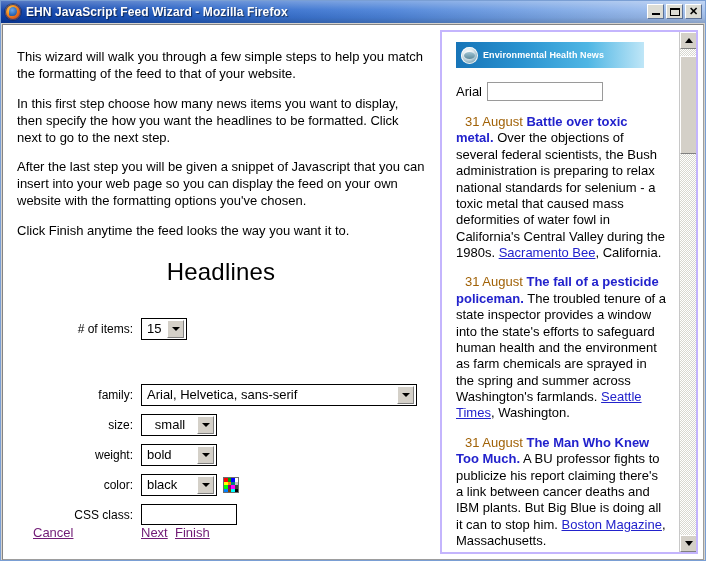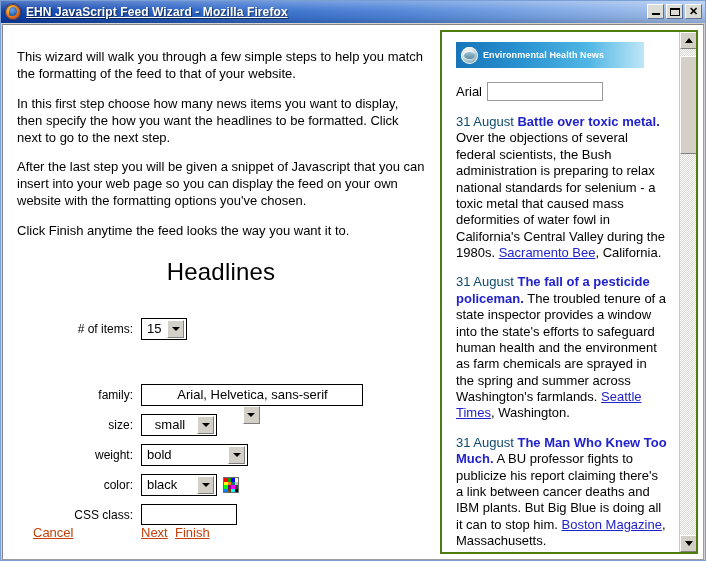--- a/index.html
+++ b/index.html
@@ -45,21 +45,21 @@
   }
   .ff-icon::after {
     content: ""; position: absolute; left: 4px; top: 3px;
     width: 8px; height: 9px; border-radius: 50% 50% 50% 20%;
     background: radial-gradient(circle at 40% 35%, #6fa8e8 0%, #2f6bb8 60%, #1d4a8a 100%);
   }
   #title-text {
     position: relative; z-index: 2;
     color: #ffffff; font-size: 12px; font-weight: bold;
     text-shadow: 1px 1px 1px rgba(0,0,0,.55);
-    white-space: nowrap; letter-spacing: .1px; text-decoration: underline;
+    white-space: nowrap; letter-spacing: .1px;
   }
   #titlebuttons {
     position: absolute; right: 3px; top: 3px; z-index: 3;
     display: flex; gap: 2px;
   }
   .tbtn {
     width: 17px; height: 15px;
     background: #dcdcd4;
     border: 1px solid #4a6ea8;
     border-top-color: #ffffff; border-left-color: #ffffff;
@@ -140,23 +140,23 @@
     flex: 0 0 auto;
   }
   .sel-arrow::after {
     content: "";
     width: 0; height: 0;
     border-left: 4px solid transparent;
     border-right: 4px solid transparent;
     border-top: 4px solid #000;
   }
   .sel-items { width: 46px; align-items: flex-end; }
-  .sel-family { width: 222px; flex-direction: column; }
+  .sel-family { width: 276px; }
   .sel-size { width: 76px; text-align: center; }
-  .sel-weight { width: 107px; gap: 12px; }
+  .sel-weight { width: 76px; gap: 12px; }
   .sel-color { width: 76px; }
 
   .txtin {
     width: 96px; height: 21px;
     border: 1px solid #000;
     background: #fff;
     font-size: 13px; color: #000;
     padding: 0 3px;
     font-family: "Liberation Sans", sans-serif;
   }
@@ -172,33 +172,33 @@
   }
   .color-swatch span { display: block; }
 
   
   #links {
     position: absolute; left: 0; bottom: 14px;
     width: 434px; height: 20px;
   }
   .wlink {
     position: absolute;
-    font-size: 13px; color: #c2410c;
+    font-size: 13px; color: #701a75;
     text-decoration: underline; cursor: pointer;
   }
   #link-cancel { left: 30px; }
   #link-next   { left: 138px; }
   #link-finish { left: 172px; }
 
   
   #right-pane {
     position: absolute; left: 437px; top: 5px;
     width: 258px; height: 524px;
     background: #ffffff;
-    border: 2px solid #4d7c0f;
+    border: 2px solid #c4b5fd;
     overflow: hidden;
   }
   #preview-content {
     position: absolute; left: 0; top: 0;
     width: 236px; height: 100%;
     padding: 8px 8px 0 10px;
     overflow: hidden;
   }
   #ehn-banner {
     width: 188px; height: 26px;
@@ -233,21 +233,21 @@
     background: #fff;
     font-size: 12px;
     font-family: "Liberation Sans", sans-serif;
     padding: 0 3px;
   }
   .story {
     font-size: 13px; color: #000; line-height: 1.26;
     margin: 13px 0 0 4px;
     width: 212px;
   }
-  .story .date { color: #0c4a6e; }
+  .story .date { color: #a16207; margin-left: 9px; }
   .story .headline {
     color: #2222cc; font-weight: bold; 
     cursor: pointer;
   }
   .story .source {
     color: #2222cc; text-decoration: underline; cursor: pointer;
   }
 
   
   #pv-scroll {

